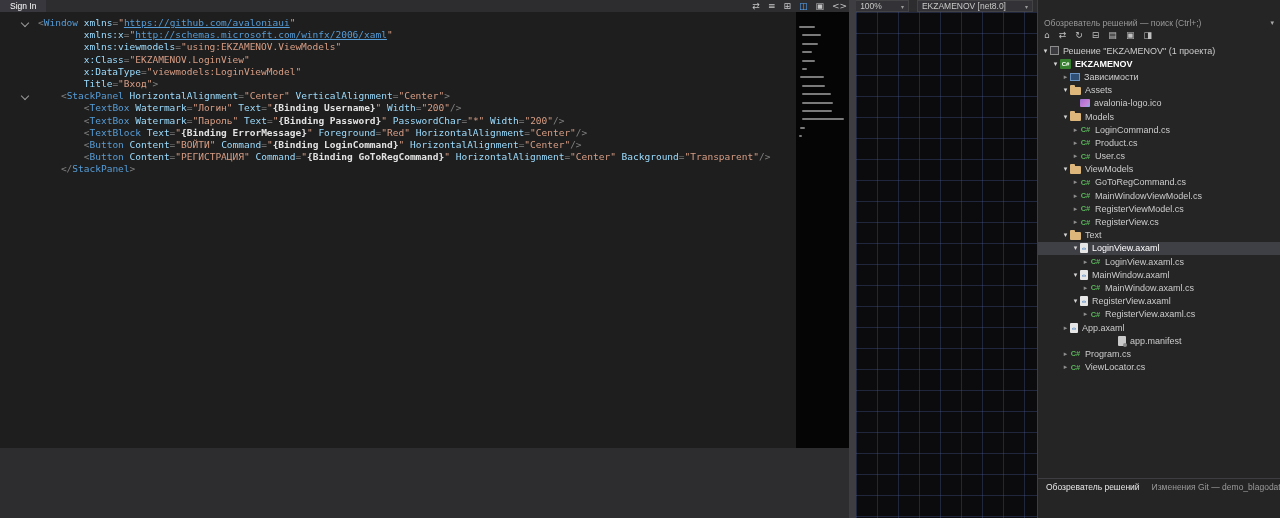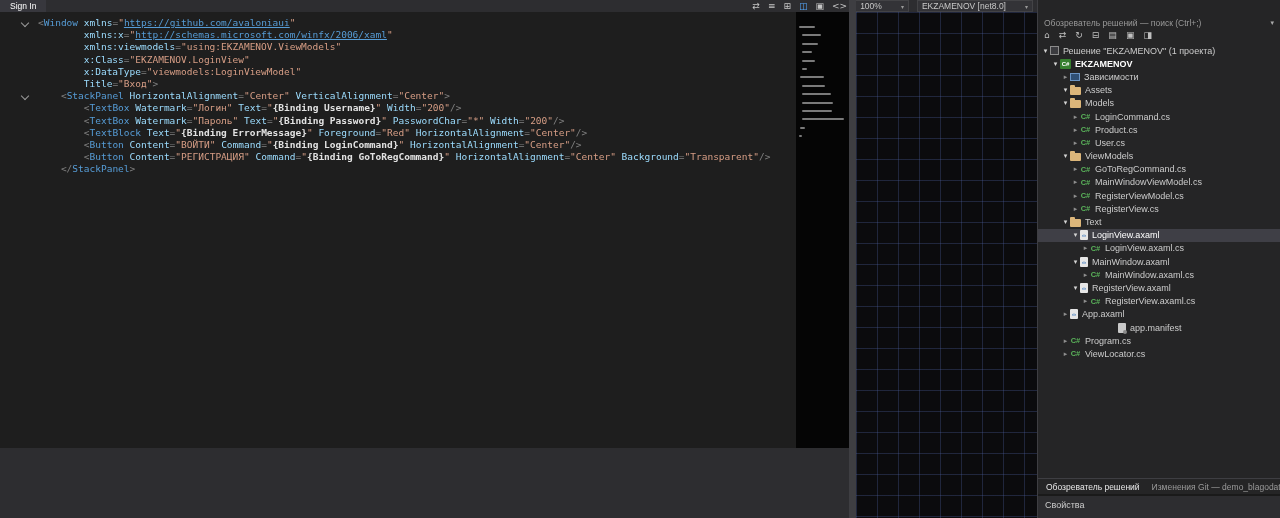--- a/index.html
+++ b/index.html
@@ -176,20 +176,25 @@
         <div class="trow" style="padding-left: 23px;">
           <span class="arrow collapsed">▸</span>
           <span class="ticon icon-dependencies"></span>
           <span class="tlabel">Зависимости</span>
         </div>
         <div class="trow" style="padding-left: 23px;">
           <span class="arrow expanded">▾</span>
           <span class="ticon icon-folder"></span>
           <span class="tlabel">Assets</span>
         </div>
+        <div class="trow" style="padding-left: 33px;">
+          <span class="arrow none"></span>
+          <span class="ticon icon-image"></span>
+          <span class="tlabel">avalonia-logo.ico</span>
+        </div>
         <div class="trow" style="padding-left: 23px;">
           <span class="arrow expanded">▾</span>
           <span class="ticon icon-folder"></span>
           <span class="tlabel">Models</span>
         </div>
         <div class="trow" style="padding-left: 33px;">
           <span class="arrow collapsed">▸</span>
           <span class="ticon icon-csharp">C#</span>
           <span class="tlabel">LoginCommand.cs</span>
         </div>
@@ -281,18 +286,15 @@
         <div class="trow" style="padding-left: 23px;">
           <span class="arrow collapsed">▸</span>
           <span class="ticon icon-csharp">C#</span>
           <span class="tlabel">ViewLocator.cs</span>
         </div>
       </div>
     <div class="se-tabs">
       <span class="se-tab active">Обозреватель решений</span>
       <span class="se-tab">Изменения Git — demo_blagodat</span>
     </div>
-    <div class="se-props">
-      <span>Свойства</span>
-    </div>
   </div>
 
 </div>
 
 </body></html>

